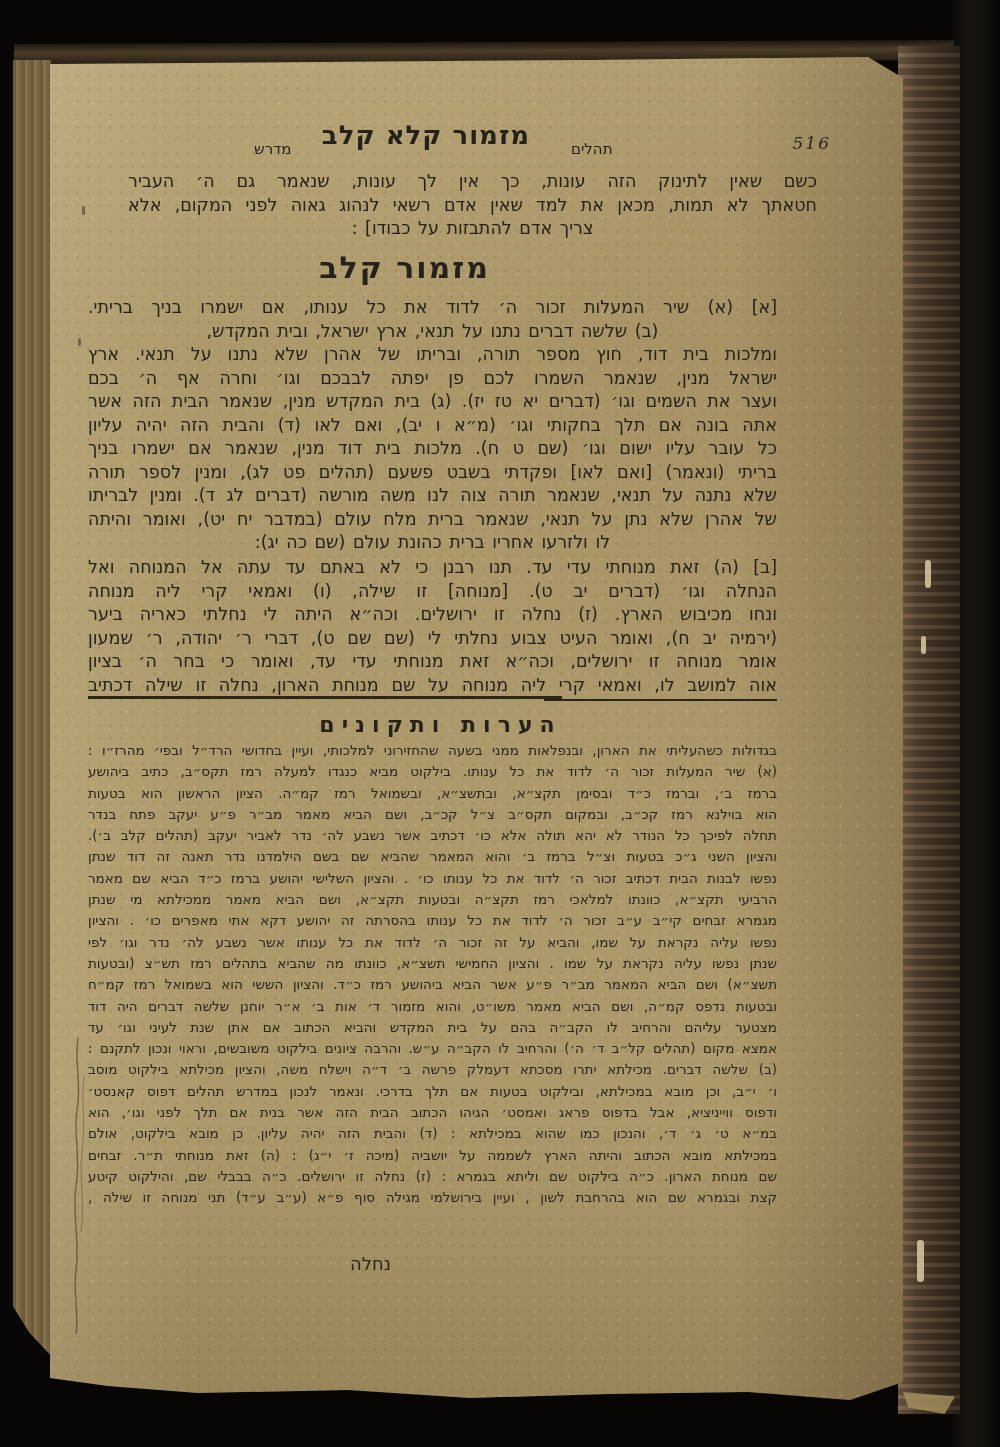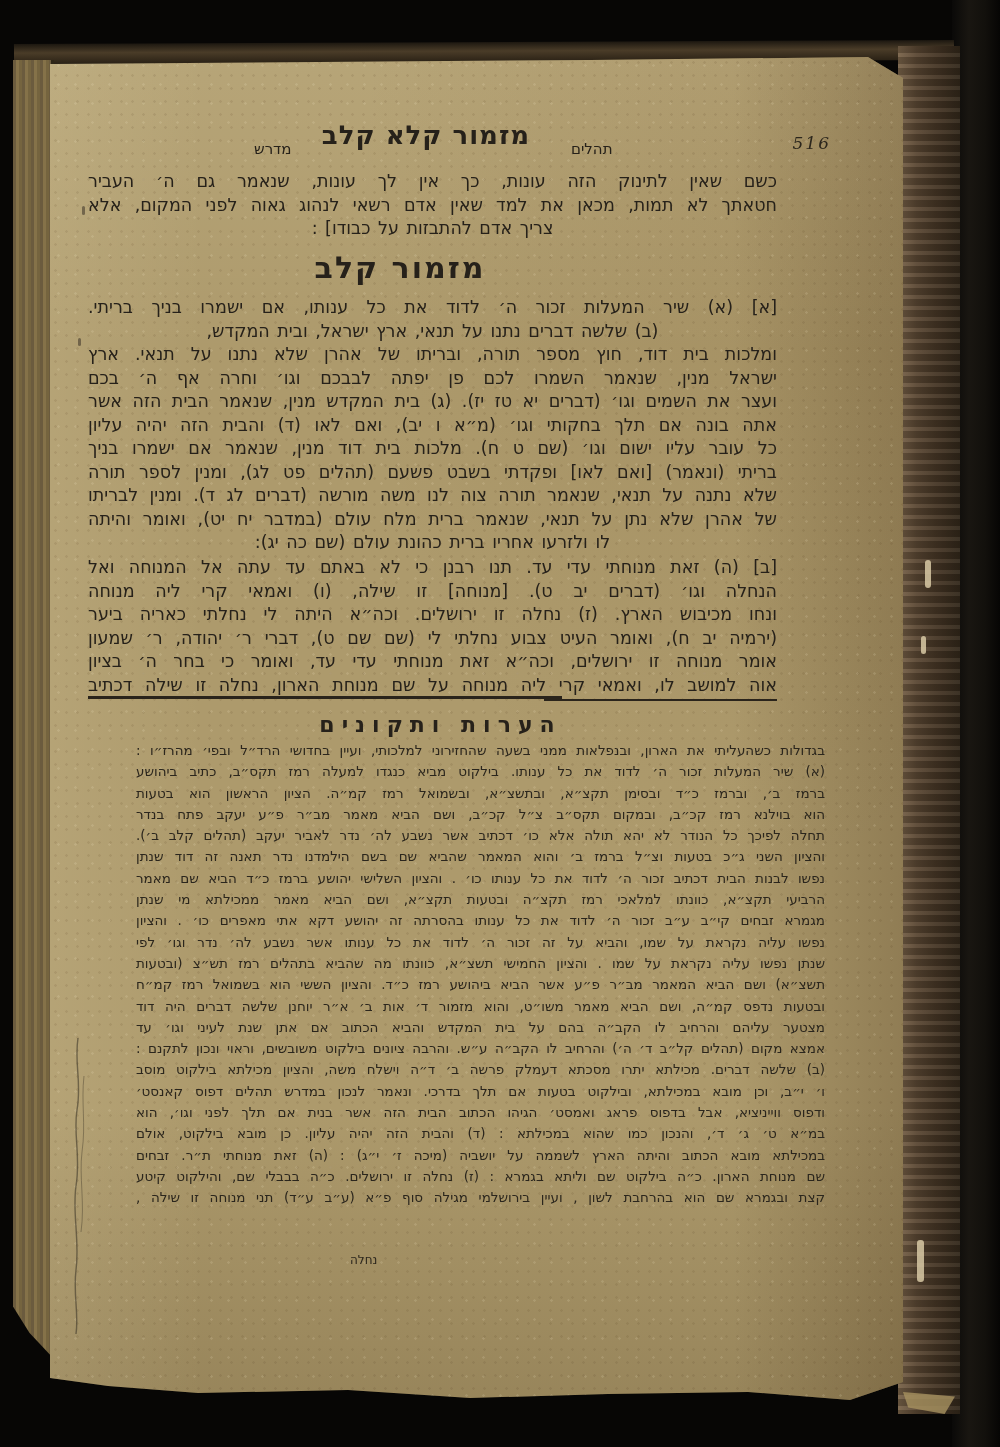--- a/index.html
+++ b/index.html
@@ -53,32 +53,32 @@
   #para1 .tline:last-child{text-align:center;text-align-last:center;}
   #notes-lines .tline{font-size:13.5px;line-height:21.3px;height:21.3px;color:#2b261d;word-spacing:1px;}
 
   .col{position:absolute;left:38px;width:689px;}
   #page-number{position:absolute;left:691px;top:77px;width:90px;
     font-family:"DejaVu Serif",serif;font-size:17px;letter-spacing:2px;color:#2b261c;text-align:right;font-style:italic;}
   #head-left{position:absolute;left:196px;top:84px;font-size:15px;}
   #head-title{position:absolute;left:258px;top:64px;width:220px;text-align:center;
     font-size:26px;font-weight:bold;letter-spacing:1px;}
   #head-right{position:absolute;left:513px;top:84px;font-size:15px;}
-  #intro{top:114px;}
-  #section-heading{position:absolute;left:252px;top:194px;width:180px;text-align:center;
+  #intro{top:114px;margin-left:40px;}
+  #section-heading{position:absolute;left:252px;top:194px;width:180px;text-align:right;
     font-size:30px;font-weight:bold;letter-spacing:2px;}
   #para1{top:240px;}
   #para2{top:500px;}
   .rule{position:absolute;background:#2a241b;}
   #rule-a{left:38px;top:640px;width:474px;height:3px;}
   #rule-b{left:494px;top:643px;width:233px;height:2px;}
   #notes-heading{position:absolute;left:38px;top:656px;width:689px;text-align:center;
     font-size:22px;font-weight:bold;letter-spacing:7px;}
-  #notes-lines{top:684px;margin-left:48px;}
-  #catchword{position:absolute;left:292px;top:1197px;font-size:12px;color:#2b261d;}
+  #notes-lines{top:684px;}
+  #catchword{position:absolute;left:292px;top:1197px;font-size:18px;color:#2b261d;}
 
   
   #margin-marks{position:absolute;left:18px;top:980px;}
   .stray{position:absolute;background:#3a3126;border-radius:2px;opacity:.55;}
 </style>
 </head>
 <body>
 
 <div class="right-dark"></div>
 <div class="top-edge"></div>

